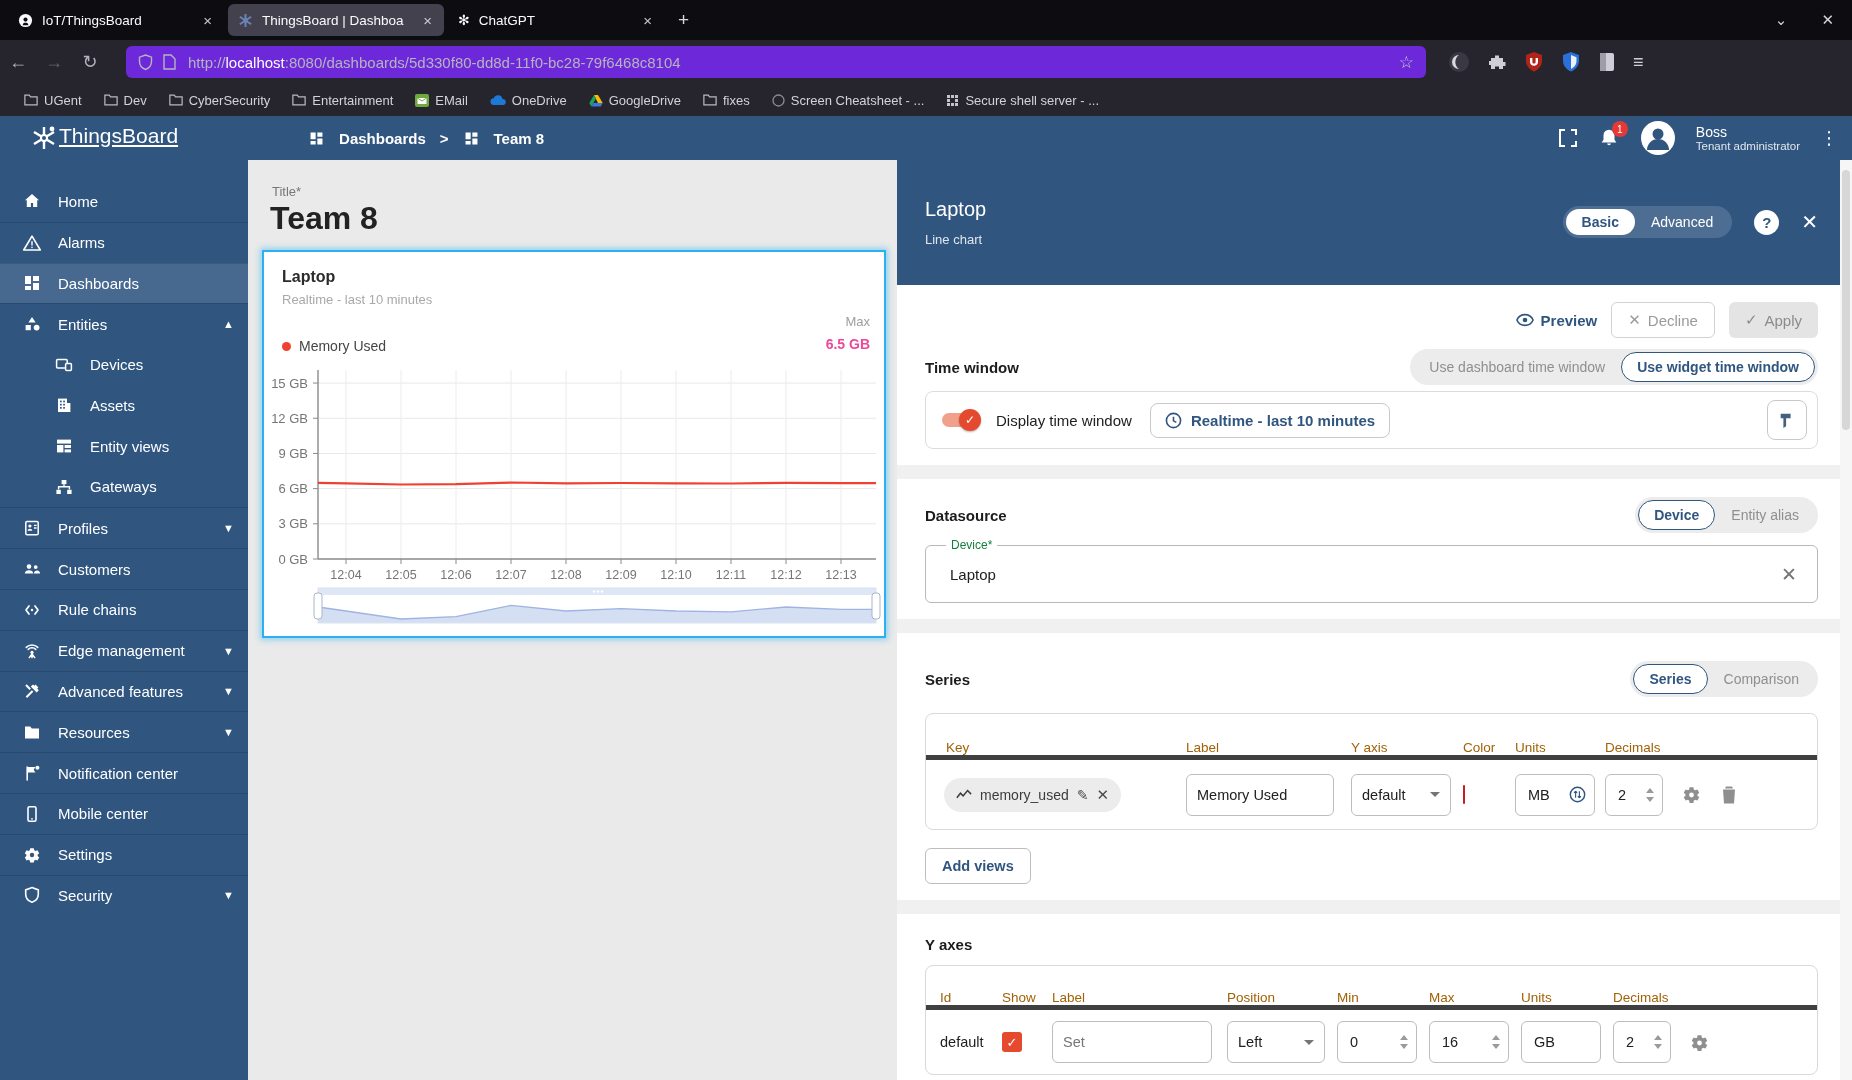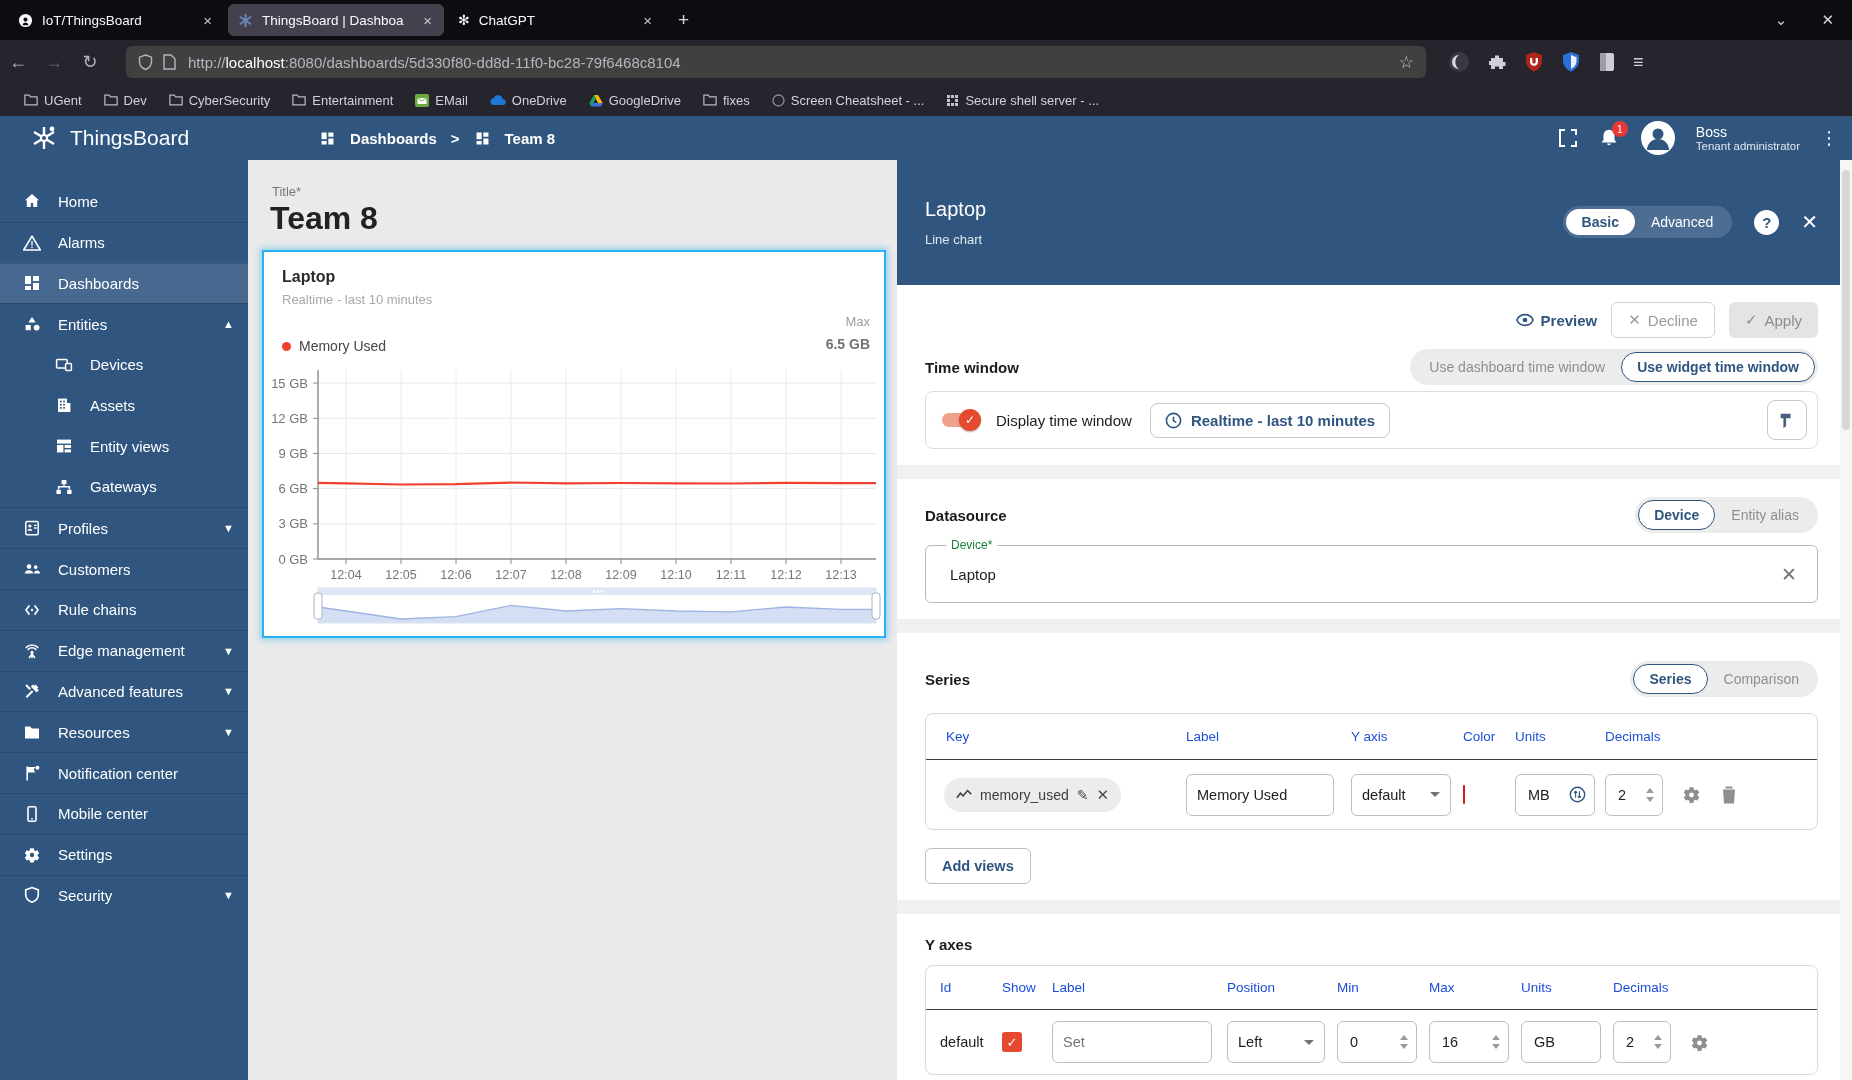--- a/index.html
+++ b/index.html
@@ -14,33 +14,33 @@
   .tab.active { background:#42414d; }
   .tab .t-title { flex:1; white-space:nowrap; overflow:hidden; }
   .tab .t-close { color:#c9c8d0; font-size:15px; padding:0 2px; }
   .newtab { color:#d7d6de; font-size:19px; margin-left:10px; }
   .win-ctl { position:absolute; top:0; height:40px; display:flex; align-items:center; gap:34px;
     right:18px; color:#d7d6de; font-size:15px; }
   #toolbar { position:absolute; left:0; top:40px; width:1852px; height:44px; background:#26252e;
     display:flex; align-items:center; }
   .nav-ic { font-size:18px; color:#b3b1bc; width:36px; text-align:center; }
   .nav-ic.dim { color:#63616c; }
-  #urlbar { height:32px; width:1300px; margin-left:18px; background:#404040; border-radius:6px;
+  #urlbar { height:32px; width:1300px; margin-left:18px; background:#6d28d9; border-radius:6px;
     display:flex; align-items:center; padding:0 12px; color:#b6b4bf; font-size:15px; }
   #urlbar .host { color:#fbfbfe; }
   #urlbar .spacer { flex:1; }
   .ext-row { display:flex; align-items:center; gap:17px; margin-left:22px; }
   #bookmarks { position:absolute; left:0; top:84px; width:1852px; height:32px; background:#26252e;
     display:flex; align-items:center; gap:22px; padding-left:24px; color:#d3d2da; font-size:13px; }
   .bm { display:flex; align-items:center; gap:6px; white-space:nowrap; }
 
   
   #tb-header { position:absolute; left:0; top:116px; width:1852px; height:44px; background:#305680;
     display:flex; align-items:center; color:#fff; }
-  .brand { display:flex; align-items:center; gap:12px; margin-left:30px; font-size:21px; }
+  .brand { display:flex; align-items:flex-start; gap:1px; margin-left:30px; font-size:21px;text-decoration:underline; }
   .crumbs { display:flex; align-items:center; gap:14px; margin-left:130px; font-size:15px; font-weight:bold; }
   .hdr-right { position:absolute; right:14px; display:flex; align-items:center; gap:20px; }
   .badge { position:absolute; top:-6px; right:-8px; width:16px; height:16px; border-radius:50%;
     background:#e53935; color:#fff; font-size:10px; display:flex; align-items:center; justify-content:center; }
   .user-txt div:first-child { font-size:14px; }
   .user-txt div:last-child { font-size:11.5px; color:rgba(255,255,255,.85); }
 
   
   #sidebar { position:absolute; left:0; top:160px; width:248px; height:920px; background:#305680; }
   .side-item { display:flex; align-items:center; height:40.8px; padding:0 14px 0 22px; color:#fff;
@@ -57,21 +57,21 @@
   .dash-title-lbl { position:absolute; left:24px; top:24px; font-size:13px; color:#777; }
   .dash-title { position:absolute; left:22px; top:40px; font-size:32px; font-weight:bold; color:#222; }
   #widget { position:absolute; left:14px; top:90px; width:624px; height:388px; background:#fff;
     border:2px solid #2bb1f2; box-shadow:0 0 6px 2px rgba(43,177,242,.45); }
   .w-title { position:absolute; left:18px; top:16px; font-size:16px; font-weight:bold; color:#2b2b2b; }
   .w-sub { position:absolute; left:18px; top:40px; font-size:13px; color:#a9a9a9; }
   .w-legend { position:absolute; left:18px; top:86px; display:flex; align-items:center; gap:8px;
     font-size:14px; color:#454545; }
   .w-legend .dot { width:9px; height:9px; border-radius:50%; }
   .w-max-lbl { position:absolute; right:14px; top:62px; font-size:13px; color:#9e9e9e; }
-  .w-max-val { position:absolute; right:14px; top:84px; font-size:14px; font-weight:bold; color:#737373; }
+  .w-max-val { position:absolute; right:14px; top:84px; font-size:14px; font-weight:bold; color:#ec4899; }
   #chart-svg { position:absolute; left:0; top:0; }
 
   
   #panel { position:absolute; left:897px; top:160px; width:955px; height:920px; background:#fff; }
   #panel-header { position:absolute; left:0; top:0; width:955px; height:125px; background:#305680; color:#fff; }
   .ph-title { position:absolute; left:28px; top:38px; font-size:20px; }
   .ph-sub { position:absolute; left:28px; top:72px; font-size:13px; color:rgba(255,255,255,.85); }
   .ph-actions { position:absolute; right:34px; top:46px; display:flex; align-items:center; gap:22px; }
   .pill-dark { display:flex; background:rgba(255,255,255,.14); border-radius:17px; padding:3px; }
   .pill-dark .opt { padding:5px 16px; font-size:14px; border-radius:14px; color:#fff; }
@@ -106,22 +106,22 @@
   .icon-btn { margin-left:auto; width:40px; height:40px; border:1px solid #c9c9c9; border-radius:8px;
     display:flex; align-items:center; justify-content:center; }
   .strip { height:14px; background:#f0f0f0; margin:16px -22px 0 -28px; }
   .field { position:relative; border:1px solid #b9b9b9; border-radius:6px; height:58px; margin-top:8px;
     display:flex; align-items:center; padding:0 20px 0 24px; }
   .field .flabel { position:absolute; top:-8px; left:20px; background:#fff; padding:0 5px;
     font-size:12px; color:#15803d;text-align:center; }
   .field .fval { font-size:15px; color:#212121; flex:1; }
   .field .fclear { color:#757575; font-size:19px; }
   .tbl { border:1px solid #d9d9d9; border-radius:8px; margin-top:12px; }
-  .tbl-hdr { display:flex; align-items:center; height:46px; font-size:13.5px; color:#1d4ed8;
-    border-bottom:1px solid #404040; }
+  .tbl-hdr { display:flex; align-items:flex-end; height:46px; font-size:13.5px; color:#a16207;
+    border-bottom:5px solid #404040; }
   .tbl-row { display:flex; align-items:center; height:69px; }
   .chip { display:inline-flex; align-items:center; gap:8px; background:#ececec; border-radius:17px;
     height:34px; padding:0 12px 0 12px; font-size:14px; color:#3c3c3c; }
   .chip .pen { font-size:14px; color:#4a4a4a; }
   .chip .x { font-size:15px; color:#4a4a4a; }
   .inp { border:1px solid #bdbdbd; border-radius:6px; height:42px; font-size:14.5px; color:#212121;
     padding:0 10px; font-family:"Liberation Sans",sans-serif; background:#fff; }
   .selbox { border:1px solid #bdbdbd; border-radius:6px; height:42px; display:flex; align-items:center;
     padding:0 10px; font-size:14.5px; color:#212121; gap:10px; }
   .caret { width:0; height:0; border-left:5px solid transparent; border-right:5px solid transparent;

